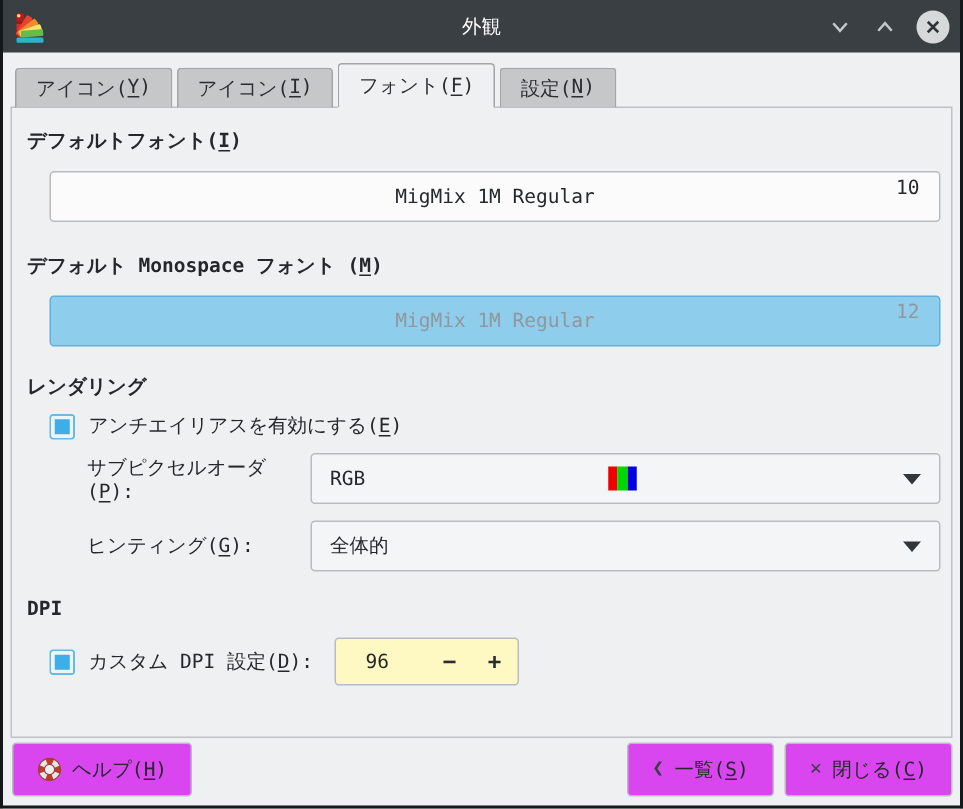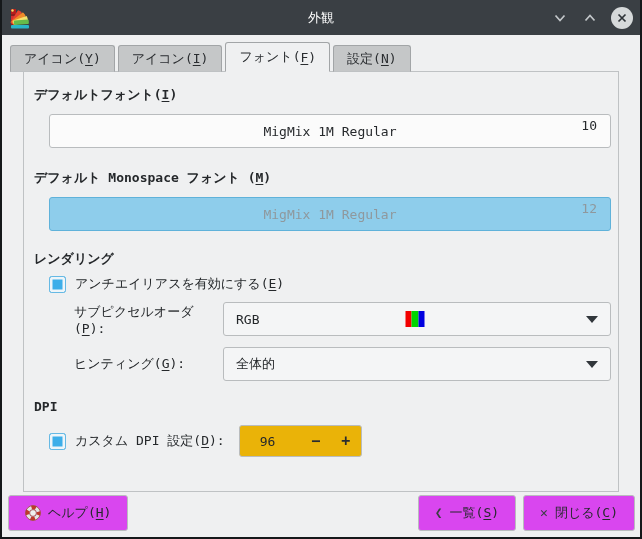--- a/index.html
+++ b/index.html
@@ -64,21 +64,21 @@
     background: #eff0f1;
     height: 30px;
     border-bottom: 1px solid #eff0f1;
     z-index: 3;
   }
   .mn { text-decoration: underline; text-underline-offset: 2px; }
 
   
   .frame {
     flex: 1 1 auto;
-    margin: 0 21px;
+    margin: 0 5px;
     border: 1px solid #bfc2c4;
     background: #eff0f1;
     padding: 15px 7px 0 10px;
     overflow: hidden;
   }
   .heading { font-weight: bold; line-height: 16px; }
   .h-gap1 { margin-top: 22px; }
   .h-gap2 { margin-top: 20px; }
   .h-gap3 { margin-top: 18px; }
 
@@ -152,21 +152,21 @@
   }
   .rgb-icon span { flex: 1; }
 
   .dpi-row {
     margin: 10px 0 0 15px;
     display: flex; align-items: center; gap: 9px;
   }
   .spinbox {
     margin-left: 5px;
     width: 123px; height: 32px;
-    background: #eab308;
+    background: #fef9c3;
     border: 1px solid #b9bcbe;
     border-radius: 3px;
     display: flex; align-items: center;
   }
   .spinbox .spin-value { padding-left: 20px; flex: 1 1 auto; }
   .spin-btn {
     width: 30px; text-align: center;
     font-weight: bold; color: #2a2d30; font-size: 15px;
     cursor: default;
   }

